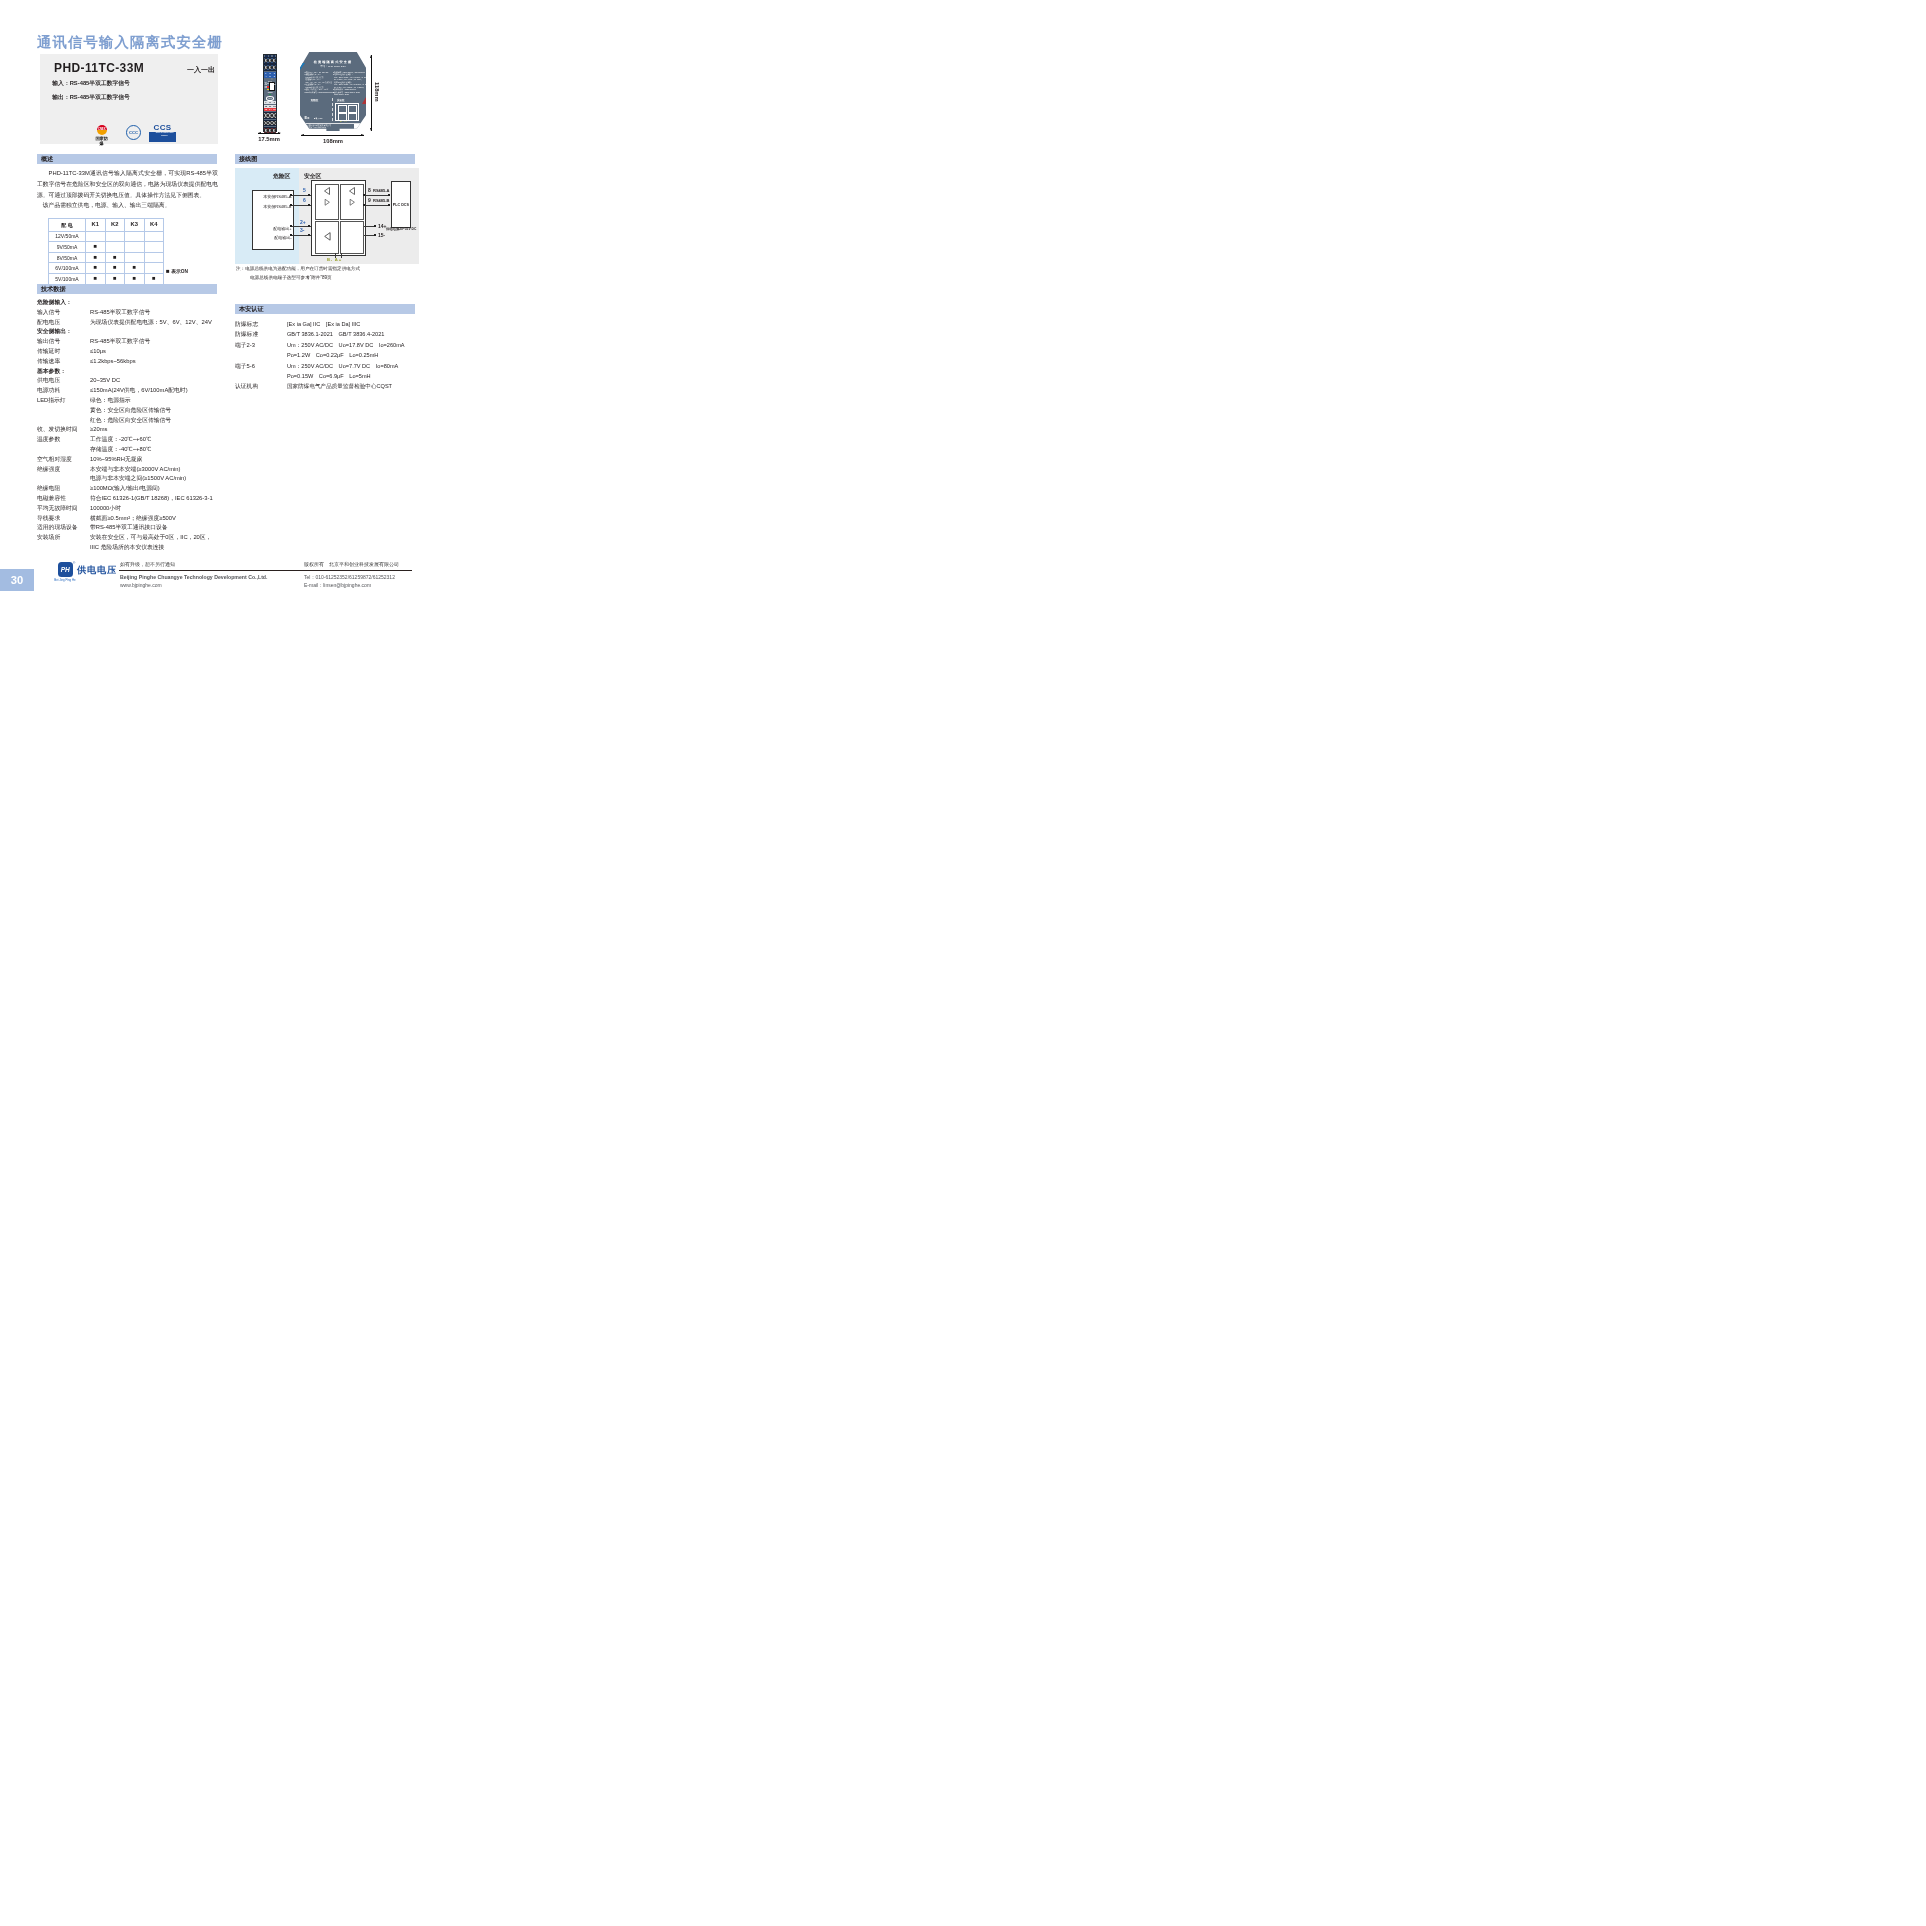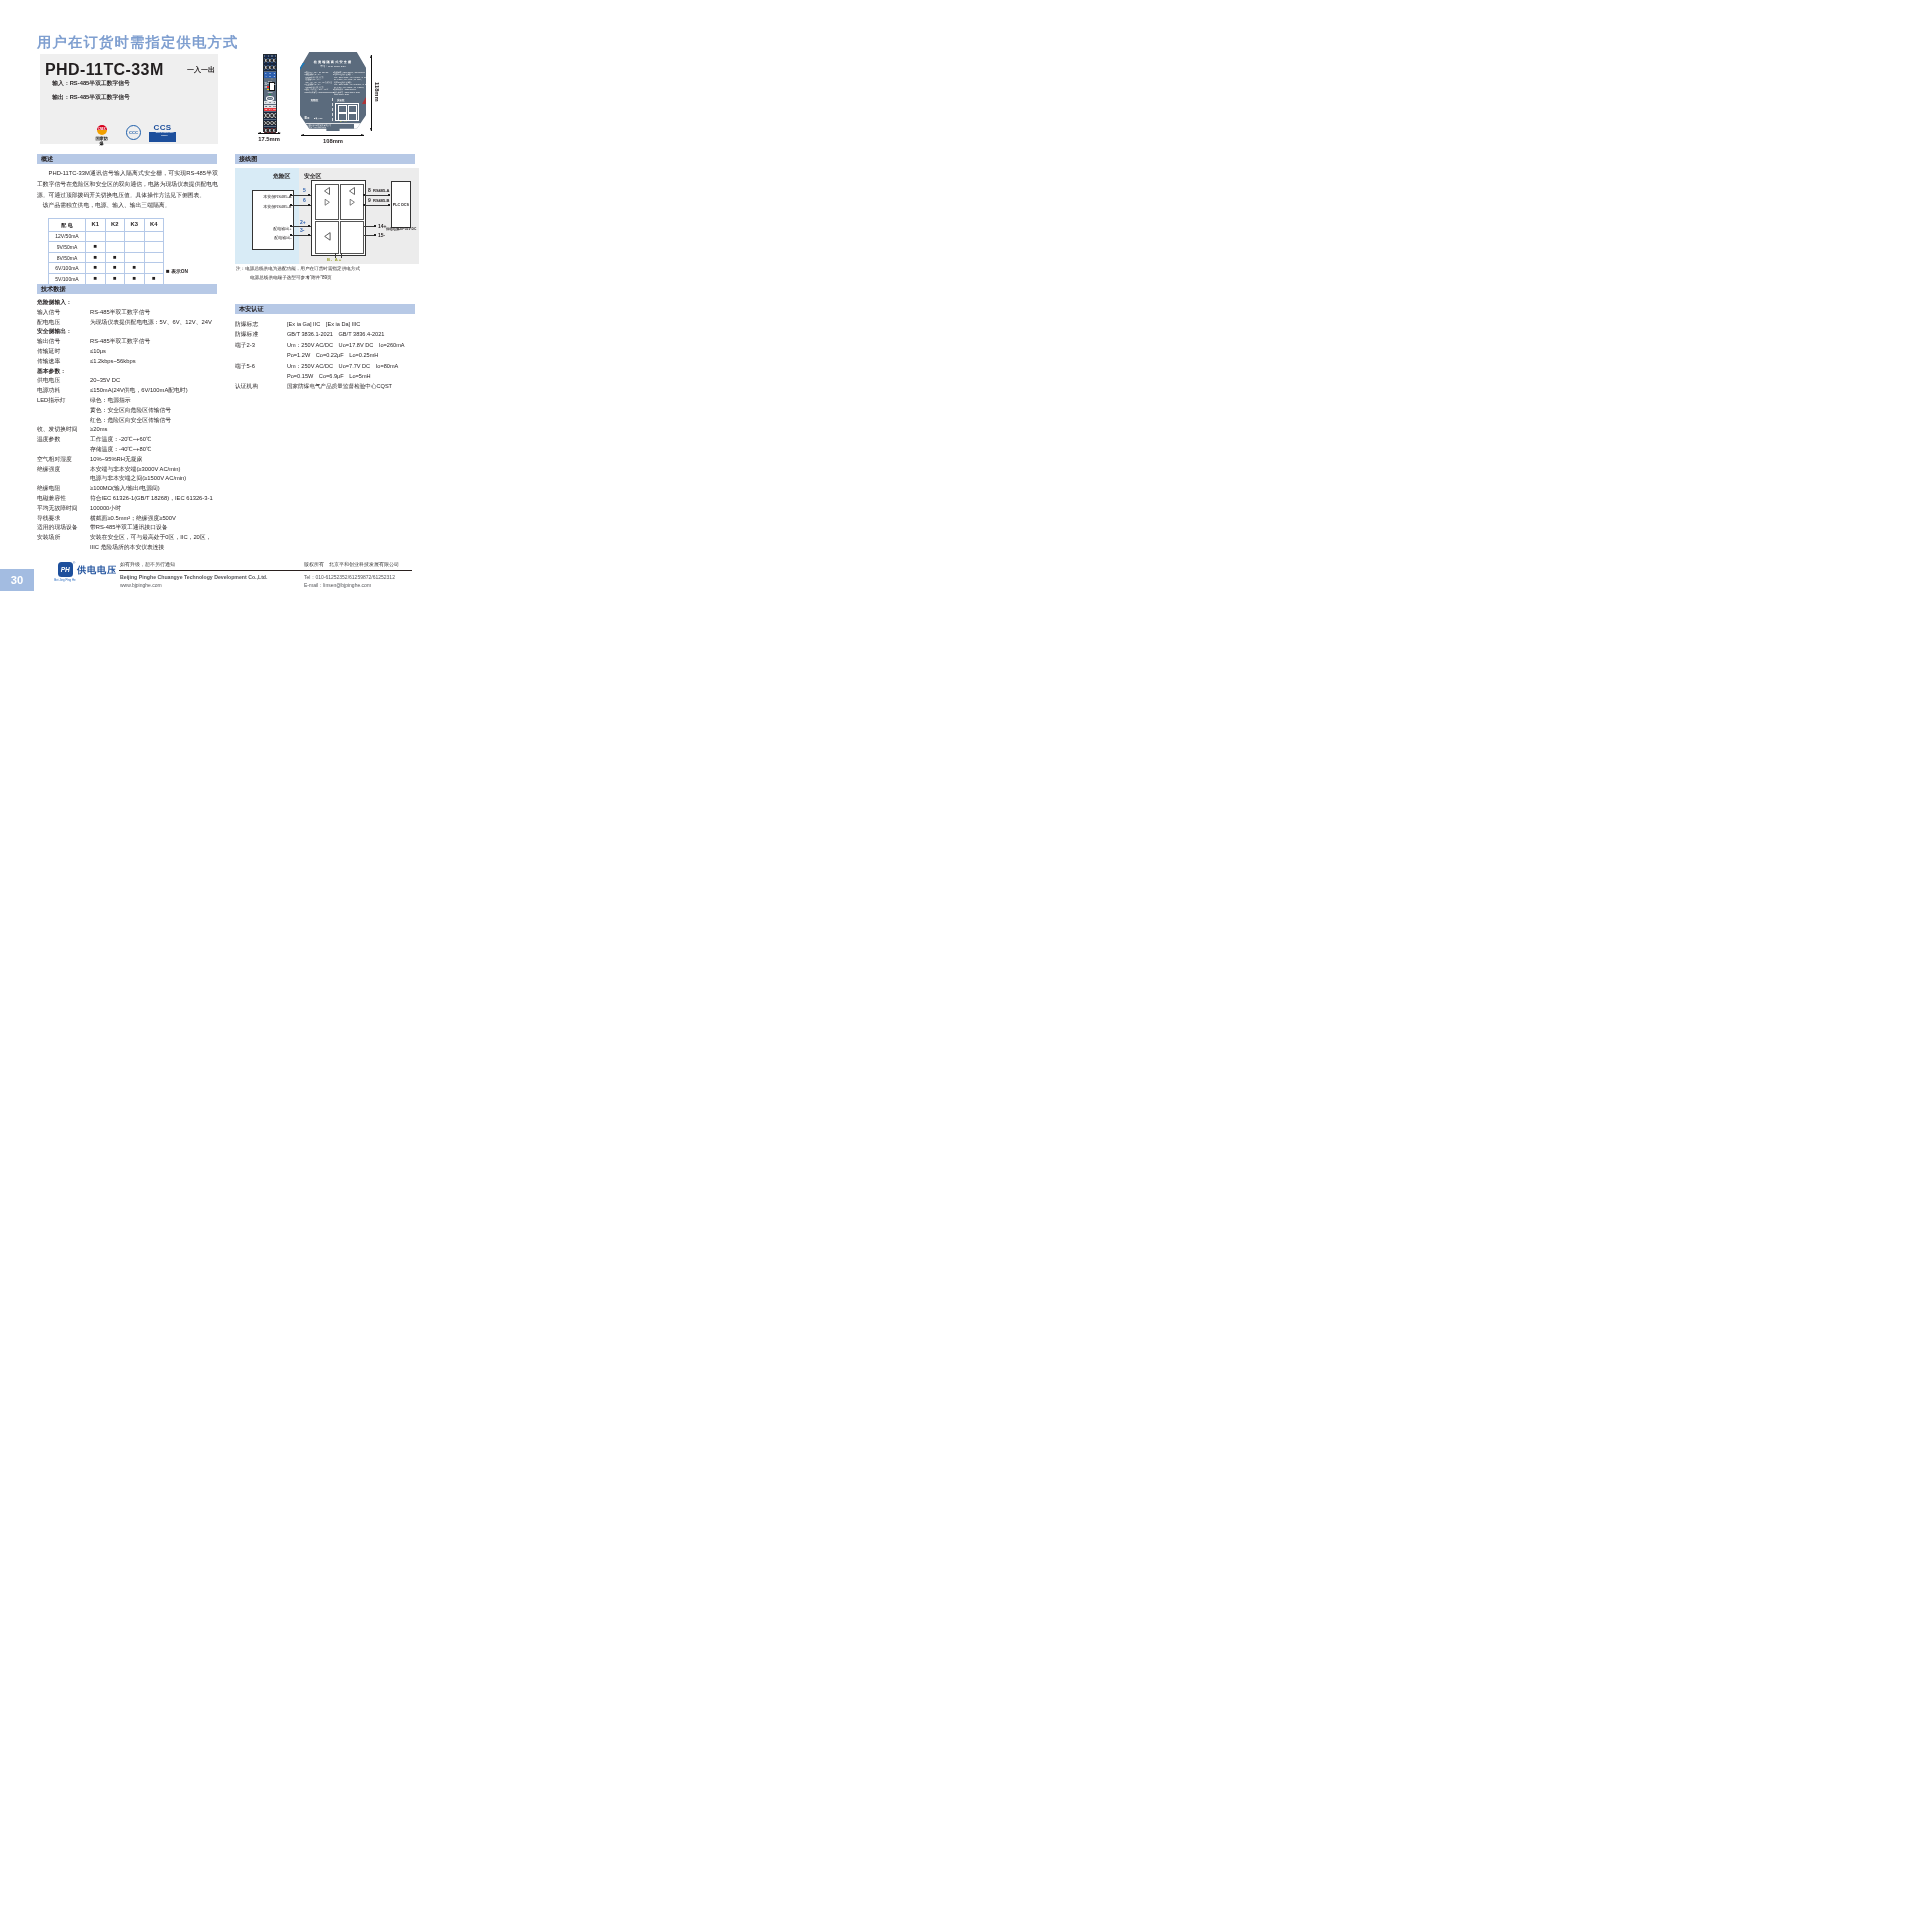--- a/index.html
+++ b/index.html
@@ -3,21 +3,21 @@
 <meta charset="utf-8">
 <style>
   html,body{margin:0;padding:0;background:#fff;}
   #page{position:relative;width:443px;height:597px;background:#fff;overflow:hidden;
         font-family:"Liberation Sans",sans-serif;color:#231f20;}
   
   .page-title{position:absolute;left:37px;top:33px;font-size:14.3px;font-weight:900;
               color:#7f9fd0;letter-spacing:1.2px;margin:0;}
   
   .product-card{position:absolute;left:40px;top:54px;width:178px;height:90px;background:#efefef;}
-  .model{position:absolute;left:5px;top:7px;font-size:16px;font-weight:800;letter-spacing:0.4px;}
+  .model{position:absolute;left:14px;top:7px;font-size:12px;font-weight:800;letter-spacing:0.4px;}
   .io{position:absolute;left:147px;top:10.8px;font-size:7px;font-weight:700;}
   .pline{position:absolute;left:12.3px;font-size:5.8px;font-weight:600;}
   
   .cnex{position:absolute;left:54px;top:71px;width:15.4px;text-align:center;}
   .cnex .ball{width:10.4px;height:10.4px;border-radius:50%;margin:0 auto;
       background:linear-gradient(180deg,#d6001c 0 46%,#f2a000 46% 100%);
       color:#fff;font-size:2.7px;font-weight:800;line-height:10.4px;}
   .logo-cap{font-size:4.2px;font-weight:800;margin-top:0.8px;color:#111;}
   .cccL{position:absolute;left:86px;top:71px;width:13px;height:13px;border:1.2px solid #1d5eaa;
         border-radius:50%;color:#1d5eaa;font-weight:800;font-size:4.2px;line-height:13px;text-align:center;}
@@ -154,21 +154,21 @@
   .f-en{position:absolute;left:120px;top:574px;font-size:5.2px;color:#55565a;font-weight:600;}
   .f-web{position:absolute;left:120px;top:582px;font-size:5px;color:#55565a;}
   .f-tel{position:absolute;left:304px;top:574px;font-size:5px;color:#55565a;}
   .f-mail{position:absolute;left:304px;top:582px;font-size:5px;color:#55565a;}
 </style>
 </head>
 <body>
 
 <div id="page">
 
-  <h1 class="page-title">用户在订货时需指定供电方式</h1>
+  <h1 class="page-title">通讯信号输入隔离式安全栅</h1>
 
   <section class="product-card">
     <div class="model">PHD-11TC-33M</div>
     <div class="io">一入一出</div>
     <div class="pline" style="top:25.4px">输入：RS-485半双工数字信号</div>
     <div class="pline" style="top:39px">输出：RS-485半双工数字信号</div>
     <div class="cnex">
       <div class="ball">CNEX</div>
       <div class="logo-cap">国家防爆</div>
     </div>

